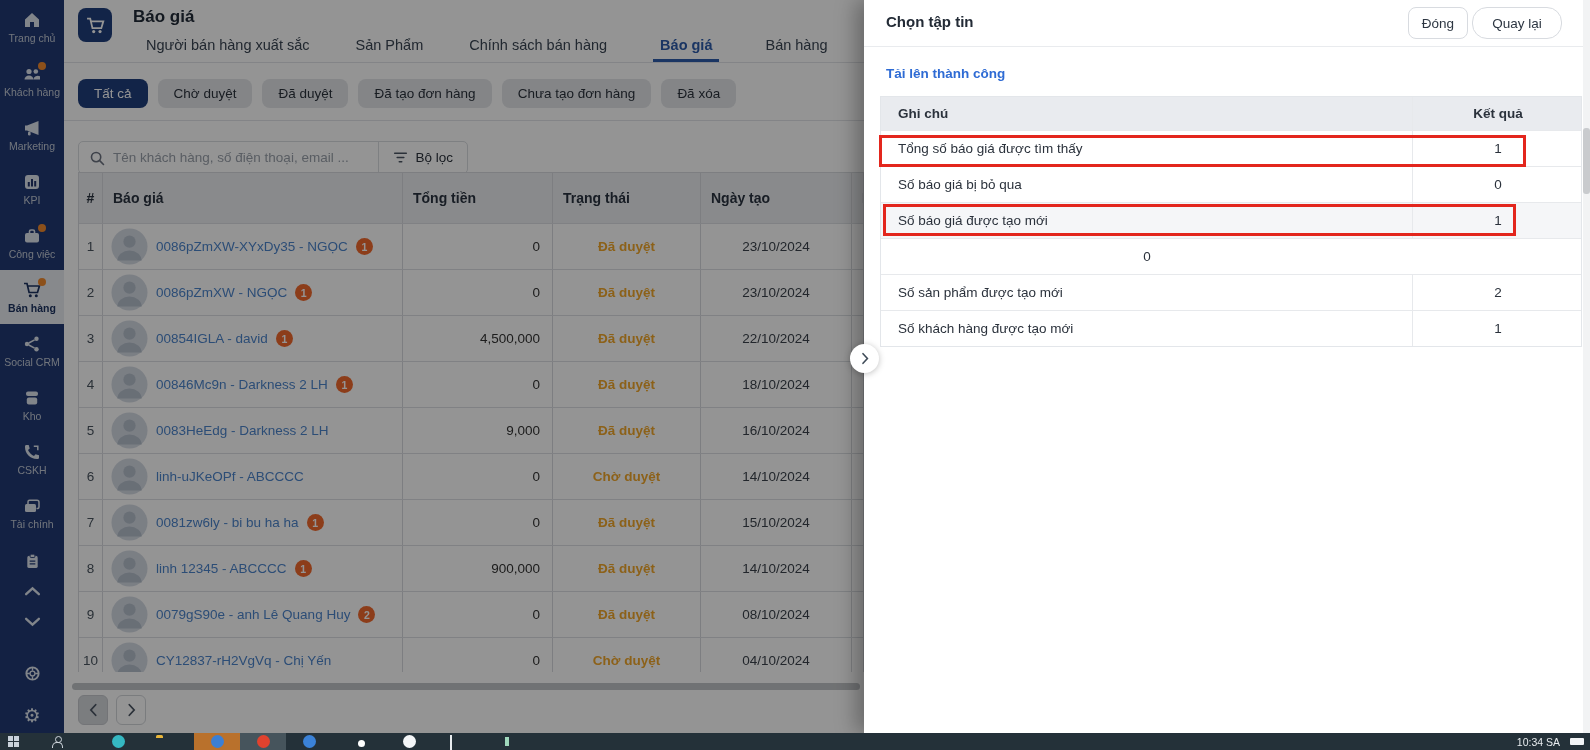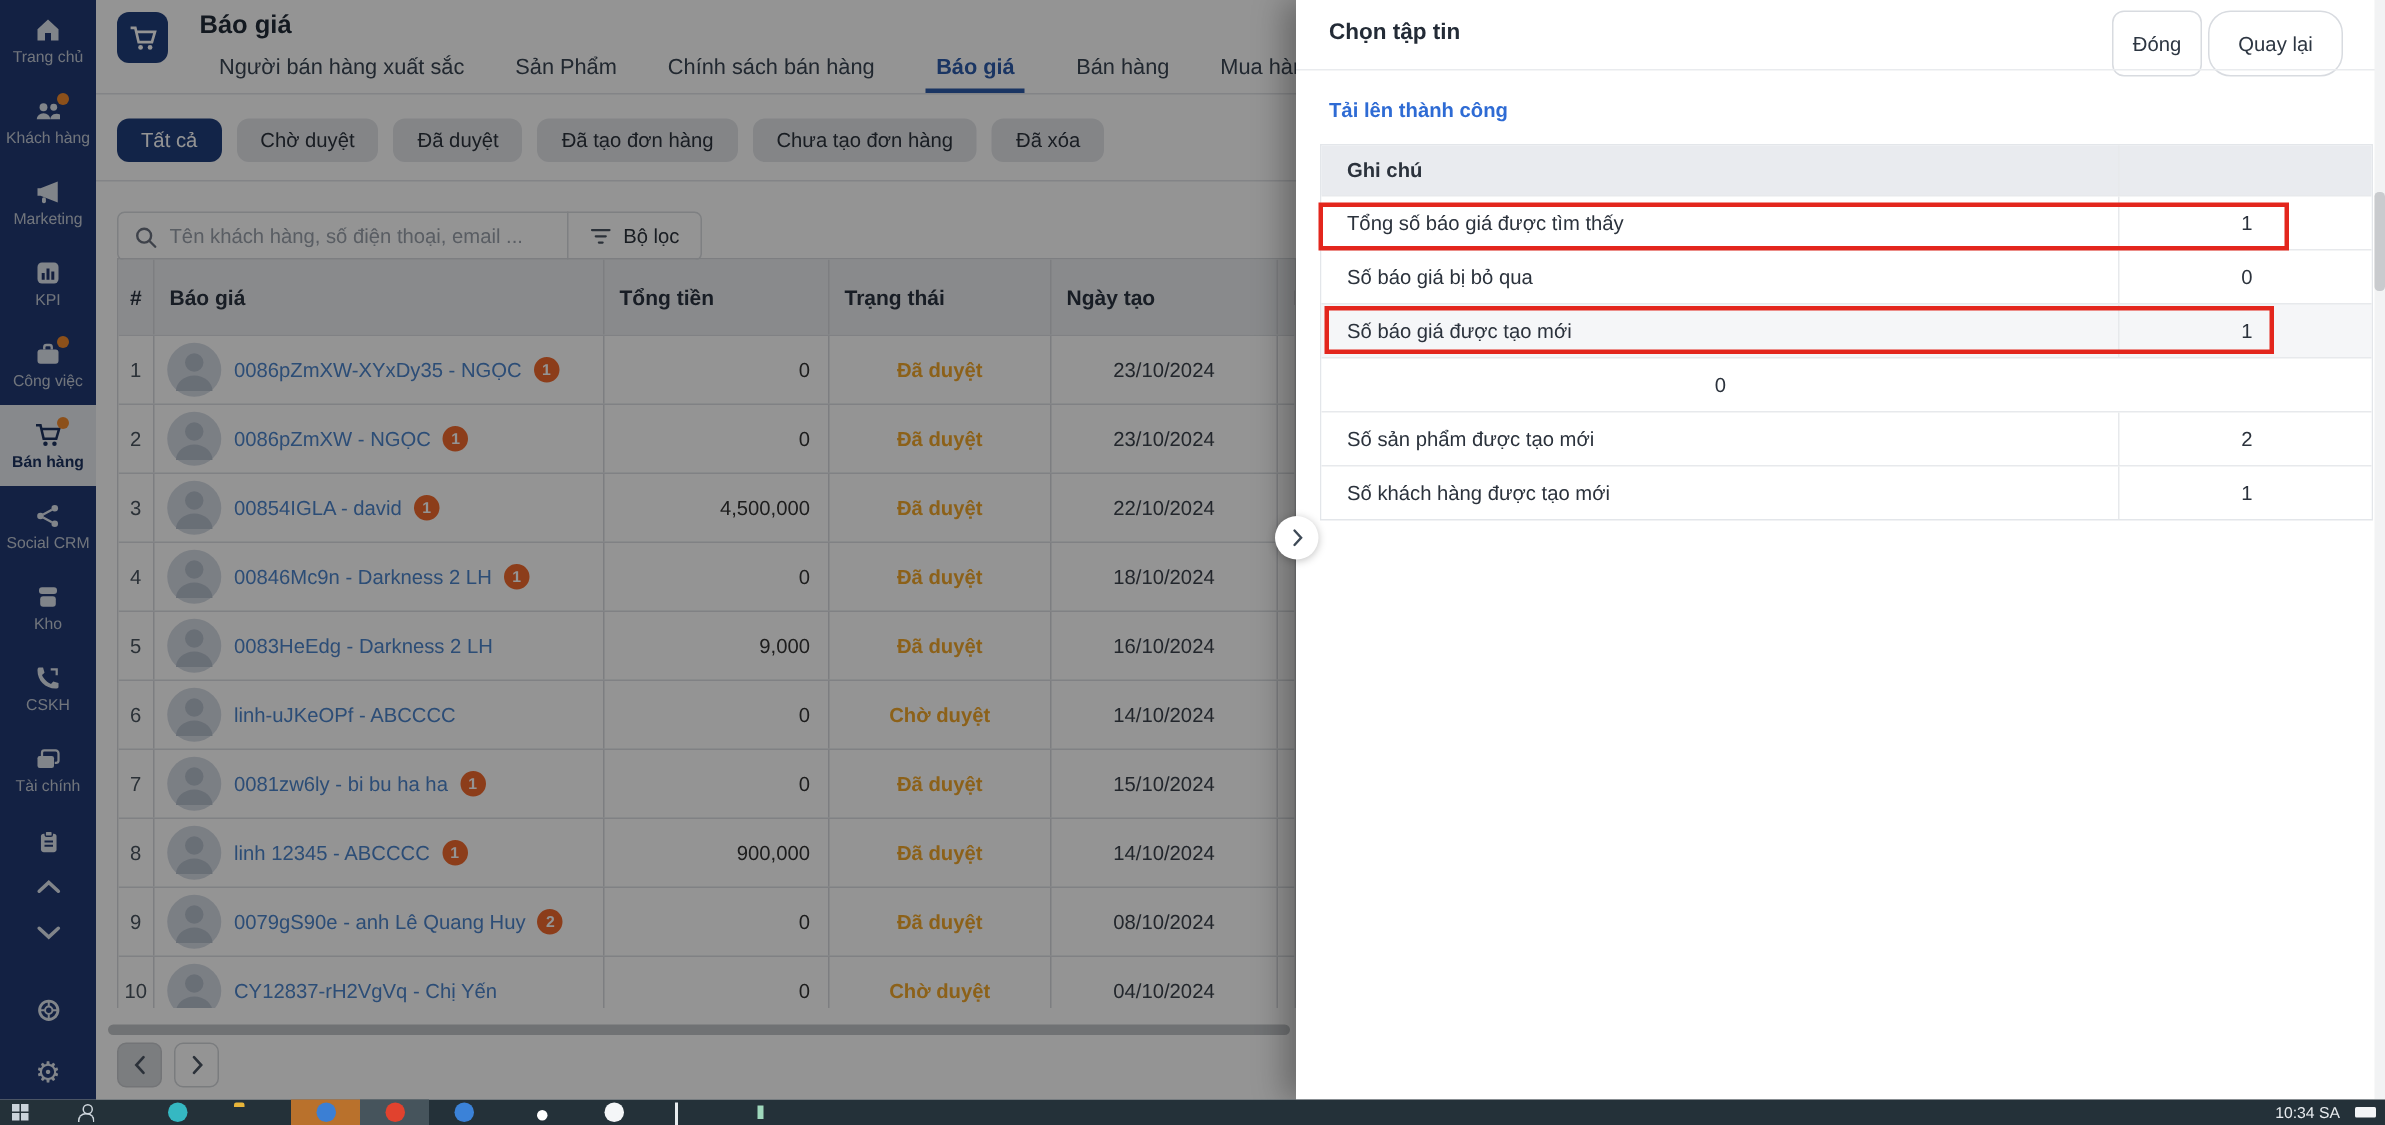--- a/index.html
+++ b/index.html
@@ -18,21 +18,21 @@
   .sb-mini { width:64px; height:30px; display:flex; align-items:center; justify-content:center; color:#dfe5ee; cursor:pointer; }
   .sb-mini svg { width:17px; height:17px; }
   .gear-glyph { font-size:19px; color:#dfe5ee; line-height:1; }
 
   
   .content { position:absolute; left:64px; top:0; width:800px; height:733px; background:#fff; z-index:5; overflow:hidden; }
   .c-header { position:absolute; left:0; top:0; width:800px; height:63px; border-bottom:1px solid #e2e4e8; background:#fff; }
   .cart-tile { position:absolute; left:14px; top:8px; width:34px; height:34px; background:#1f3e7c; border-radius:8px; display:flex; align-items:center; justify-content:center; color:#fff; }
   .cart-tile svg { width:19px; height:19px; }
   .page-title { position:absolute; left:69px; top:7px; font-size:17px; font-weight:700; color:#222b38; }
-  .tabs { position:absolute; left:82px; top:34px; display:flex; gap:34px; white-space:nowrap; }
+  .tabs { position:absolute; left:82px; top:34px; display:flex; gap:46px; white-space:nowrap; }
   .tab { font-size:14.5px; color:#3a4553; padding:3px 0 8px 0; cursor:pointer; }
   .tab.active { color:#2e5cab; font-weight:700; border-bottom:3px solid #2e5cab; padding:3px 7px 6px 7px; }
 
   .pills-row { position:absolute; left:0; top:64px; width:800px; height:57px; border-bottom:1px solid #e2e4e8; background:#fff; }
   .pills { position:absolute; left:14px; top:15px; display:flex; gap:10px; }
   .pill { height:29px; line-height:29px; padding:0 16px; border-radius:8px; background:#e3e5e9; color:#2b323c; font-size:13.5px; cursor:pointer; white-space:nowrap; }
   .pill.active { background:#1f3e7c; color:#fff; }
 
   .search-row { position:absolute; left:0; top:122px; width:800px; height:50px; background:#fff; }
   .search-box { position:absolute; left:14px; top:3px; width:390px; height:33px; border:1px solid #d9dce0; border-radius:5px; background:#fff; display:flex; align-items:center;margin-top:16px; }
@@ -67,21 +67,21 @@
   .pg-prev { left:14px; background:#d4d7db; border:1px solid #c6c9cd; }
   .pg-next { left:52px; background:#fff; border:1px solid #d3d6da; }
   .pg-btn svg { width:9px; height:14px; }
 
   
   .dim { position:absolute; left:0; top:0; width:864px; height:733px; background:rgba(0,0,0,0.42); z-index:50; }
 
   
   .panel { position:absolute; left:864px; top:0; width:726px; height:733px; background:#fff; z-index:40; box-shadow:-8px 0 20px rgba(0,0,0,0.30);text-decoration:underline; }
   .panel-title { position:absolute; left:22px; top:13px; font-size:15px; font-weight:700; color:#232b36; }
-  .p-btn { position:absolute; top:7px; height:44px; border:1px solid #d8dbe0; border-radius:8px; background:#fff; color:#2d3642; font-size:13.5px; display:flex; align-items:center; justify-content:center; cursor:pointer; font-family:"Liberation Sans",sans-serif; }
+  .p-btn { position:absolute; top:7px; height:32px; border:1px solid #d8dbe0; border-radius:8px; background:#fff; color:#2d3642; font-size:13.5px; display:flex; align-items:center; justify-content:center; cursor:pointer; font-family:"Liberation Sans",sans-serif; }
   .btn-close { right:122px; width:60px; }
   .btn-back { right:28px; width:90px;border-radius:15px; }
   .p-divider { position:absolute; left:0; top:46px; width:726px; height:1px; background:#e9ebee; }
   .success-msg { position:absolute; left:22px; top:66px; font-size:13.5px; font-weight:700; color:#2e6bd4; }
 
   .rtable { position:absolute; left:16px; top:96px; width:702px; border:1px solid #e3e6ea; font-size:13.5px; color:#2b323c; }
   .rhead { display:grid; grid-template-columns:532px 170px; background:#e9ebef; height:33px; font-weight:700; }
   .rrow { display:grid; grid-template-columns:532px 170px; height:36px; border-top:1px solid #e7e9ec; background:#fff; }
   .rrow.gray { background:#f5f6f8; }
   .rcell { display:flex; align-items:center; overflow:hidden; }
@@ -487,20 +487,21 @@
 <div class="panel">
   <div class="panel-title">Chọn tập tin</div>
   <button class="p-btn btn-close">Đóng</button>
   <button class="p-btn btn-back">Quay lại</button>
   <div class="p-divider"></div>
   <div class="success-msg">Tải lên thành công</div>
 
   <div class="rtable">
     <div class="rhead">
       <div class="rcell rc-label">Ghi chú</div>
+      <div class="rcell rc-value">Kết quả</div>
     </div>
     <div class="rrow">
       <div class="rcell rc-label">Tổng số báo giá được tìm thấy</div>
       <div class="rcell rc-value">1</div>
     </div>
     <div class="rrow">
       <div class="rcell rc-label">Số báo giá bị bỏ qua</div>
       <div class="rcell rc-value">0</div>
     </div>
     <div class="rrow gray">

